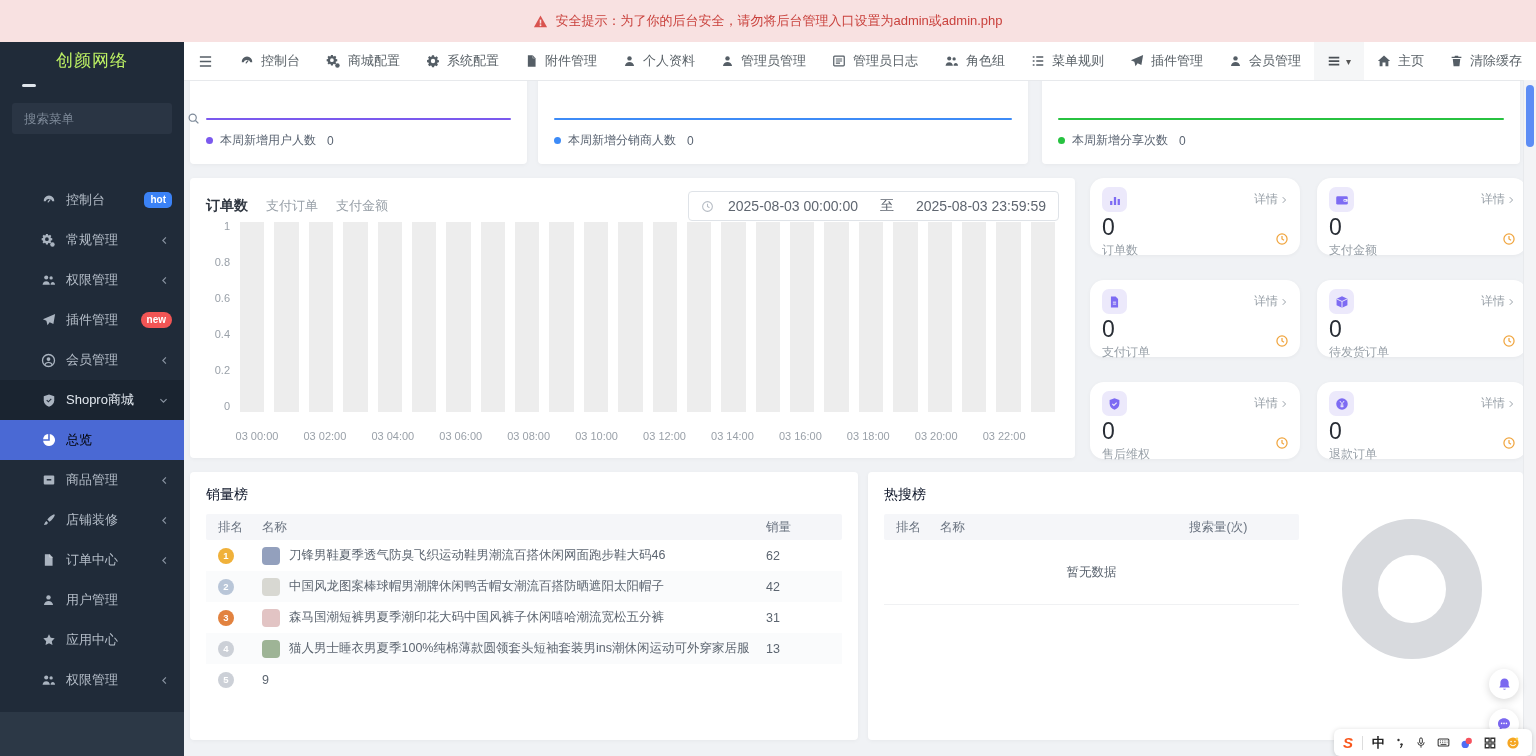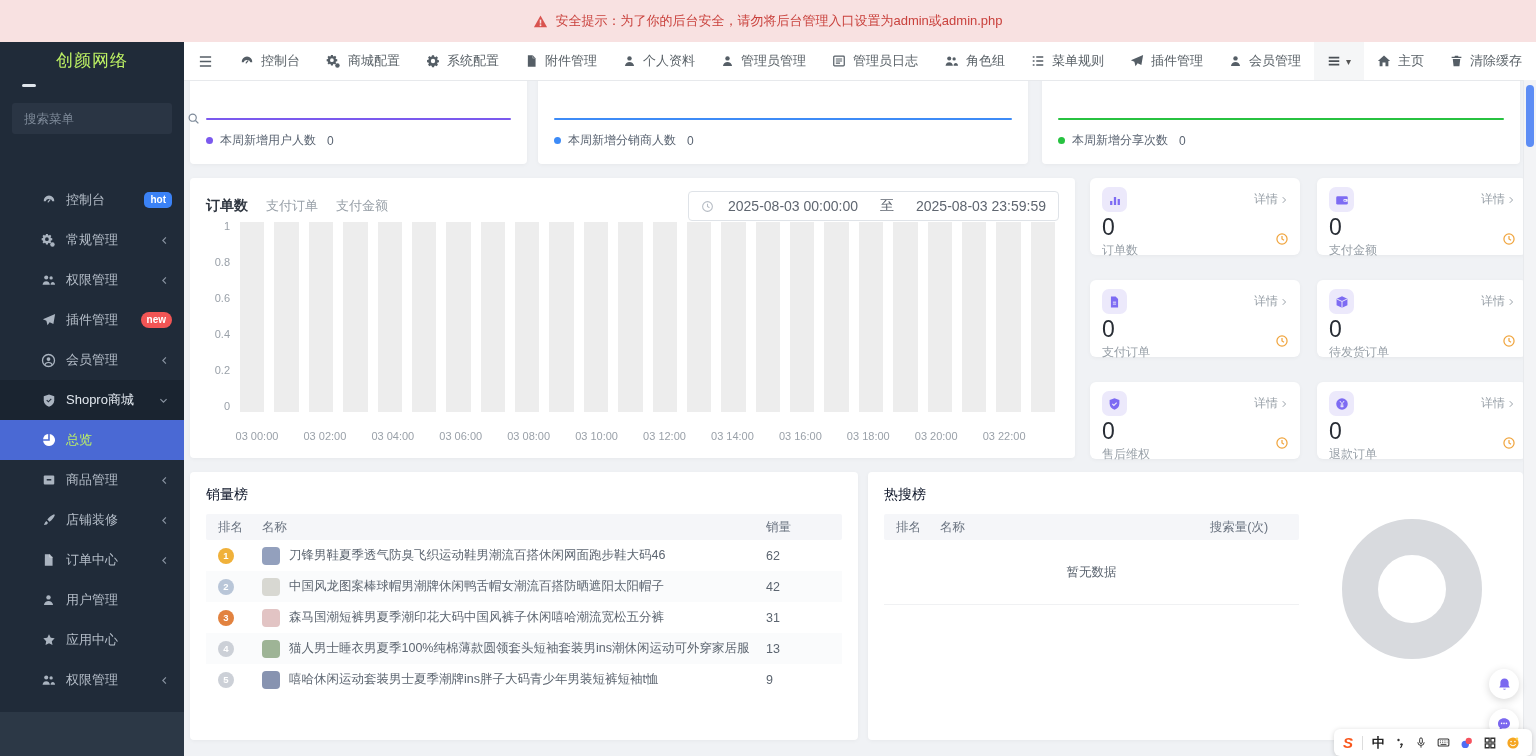--- a/index.html
+++ b/index.html
@@ -22,21 +22,21 @@
   .brand{height:38px;line-height:38px;text-align:center;color:#bef264;font-size:17px;letter-spacing:1px}
   .brand-dash{width:14px;height:3px;background:#dfe5eb;border-radius:2px;margin:4px 0 0 22px}
   .search-box{margin:16px 12px 20px;background:#2a3544;border-radius:3px;height:31px;display:flex;align-items:center;padding:0 10px;color:#7e8a99}
   .search-box input{flex:1;background:transparent;border:0;outline:0;color:#aeb8c4;font-size:12.5px;font-family:inherit}
   .search-box input::placeholder{color:#7e8a99}
   .menu{position:absolute;left:0;right:0;top:138px}
   .menu-item{height:40px;display:flex;align-items:center;padding:0 0 0 40px;position:relative;cursor:pointer;color:#b4bdc8}
   .menu-item .mi-ic{width:17px;margin-right:9px;display:flex;justify-content:center;color:#aab4c0}
   .menu-item .arrow{position:absolute;right:15px;color:#8a95a3;display:flex}
   .menu-item .badge{position:absolute;right:12px;color:#fff;font-size:10px;line-height:1;padding:3px 6px;font-weight:bold}
-  .menu-item.active{background:#4a69d4;color:#bef264}
+  .menu-item.active{background:#4a69d4;color:#000000}
   .menu-item.active .mi-ic{color:#fff}
   .menu-item.parent{background:#1a2430;color:#e2e8ef}
   .sidebar-bottom{position:absolute;left:0;right:0;bottom:0;height:44px;background:#2c3846}
   
   .main{position:absolute;left:184px;top:80px;right:0;bottom:0;background:#f0f2f5;overflow:hidden}
   .panel{position:absolute;background:#fff;border-radius:4px;box-shadow:0 1px 4px rgba(0,0,0,.045)}
   
   .mini-host{position:absolute;left:6px;top:-38px;width:1334px;height:100px}
   .mini-card{position:absolute;top:0;height:122px;background:#fff;border-radius:4px;box-shadow:0 1px 4px rgba(0,0,0,.045)}
   .mini-card:nth-of-type(1){left:0;width:337px}
@@ -59,41 +59,41 @@
   .yaxis{position:absolute;left:0;top:2px;bottom:32px;width:26px;display:flex;flex-direction:column;justify-content:space-between;
          align-items:flex-end;font-size:11px;color:#9aa1a9}
   .plot{position:absolute;left:36px;right:4px;top:4px;bottom:32px}
   .bars{position:absolute;left:0;right:0;top:0;bottom:0;display:flex;align-items:flex-end;gap:10px}
   .bar{flex:1;height:100%;background:#ededed}
   .xlabels{position:absolute;left:36px;right:4px;bottom:0;height:26px;display:flex}
   .xcell{flex:1;position:relative}
   .xcell span{position:absolute;left:25%;top:12px;transform:translateX(-50%);white-space:nowrap;font-size:11px;color:#9aa1a9}
   
   .stat-grid{position:absolute;left:906px;top:98px;width:437px;display:grid;grid-template-columns:210px 210px;gap:25px 17px}
-  .stat-card{height:77px;background:#fff;border-radius:6px;position:relative;padding:9px 12px;box-sizing:border-box;box-shadow:0 1px 4px rgba(0,0,0,.045)}
+  .stat-card{height:77px;background:#fff;border-radius:14px;position:relative;padding:9px 12px;box-sizing:border-box;box-shadow:0 1px 4px rgba(0,0,0,.045)}
   .sc-icon{width:25px;height:25px;border-radius:7px;background:#ece9fb;color:#7d6bf3;display:flex;align-items:center;justify-content:center}
   .sc-detail{position:absolute;top:13px;right:11px;font-size:12px;color:#98a0a8;display:flex;align-items:center;gap:1px;cursor:pointer}
   .sc-value{font-size:23px;color:#272c34;margin-top:3px;line-height:1.1}
   .sc-label{font-size:12px;color:#98a0a8;margin-top:2px}
   .sc-clock{position:absolute;right:11px;bottom:9px;color:#f0a43c}
   
   .sales-panel{left:6px;top:392px;width:668px;height:268px}
   .hot-panel{left:684px;top:392px;width:655px;height:268px}
   .p-title{font-size:14px;color:#0f172a;padding:14px 16px 10px 16px}
   .tbl{margin:0 16px}
   .tr{display:flex;align-items:center;height:31px;font-size:12.5px;color:#5c6570}
   .tr.head{height:26px;background:#f5f6f9;color:#6a7380;border-radius:2px}
   .tr.alt{background:#fafbfc}
   .c-rank{width:56px;padding-left:12px;box-sizing:border-box;display:flex;align-items:center}
   .c-name{flex:1;display:flex;align-items:center;gap:9px;overflow:hidden;white-space:nowrap}
   .c-sales{width:76px}
   .medal{width:16px;height:16px;border-radius:50%;color:#fff;font-size:9.5px;display:flex;align-items:center;justify-content:center;font-weight:bold}
   .thumb{width:18px;height:18px;border-radius:4px;flex:none}
   .hot-tbl{margin:0 16px;width:415px}
-  .c-count{width:110px;text-align:center;padding-right:10px;box-sizing:border-box}
+  .c-count{width:110px;text-align:left;padding-right:10px;box-sizing:border-box}
   .empty-row{height:64px;display:flex;align-items:center;justify-content:center;font-size:12.5px;color:#5c6570;border-bottom:1px solid #f0f1f3;width:415px}
   .donut{position:absolute;left:474px;top:47px;width:68px;height:68px;border:36px solid #d8dade;border-radius:50%}
   
   .float-btn{position:absolute;width:30px;height:30px;border-radius:50%;background:#fff;box-shadow:0 2px 8px rgba(0,0,0,.16);
              display:flex;align-items:center;justify-content:center;color:#7b68f0;cursor:pointer;z-index:8}
   .ime-bar{position:absolute;left:1334px;top:729px;width:198px;height:27px;background:#fff;border-radius:6px;
            box-shadow:0 1px 5px rgba(0,0,0,.18);display:flex;align-items:center;gap:9px;padding:0 9px;box-sizing:border-box;z-index:9}
   .ime-ic{display:flex;align-items:center;justify-content:center;color:#3a3a3a;cursor:pointer}
   .ime-s{color:#f9571d;font-weight:900;font-style:italic;font-size:15px}
   .ime-zh{font-size:13px;font-weight:bold;color:#222}
@@ -669,24 +669,20 @@
               <span class="thumb" style="background: rgb(158, 180, 150);"></span>
               <span>猫人男士睡衣男夏季100%纯棉薄款圆领套头短袖套装男ins潮休闲运动可外穿家居服</span>
             </div>
             <div class="c-sales">13</div>
           </div>
 
           <div class="tr">
             <div class="c-rank">
               <span class="medal" style="background: rgb(204, 208, 215);">5</span>
             </div>
-            <div class="c-name">
-              <span class="thumb" style="background: rgb(135, 147, 176);"></span>
-              <span>嘻哈休闲运动套装男士夏季潮牌ins胖子大码青少年男装短裤短袖t恤</span>
-            </div>
             <div class="c-sales">9</div>
           </div>
         </div>
     </div>
   </div>
 
   <div class="panel hot-panel">
     <div class="p-title">热搜榜</div>
     <div class="hot-tbl">
       <div class="tr head">

